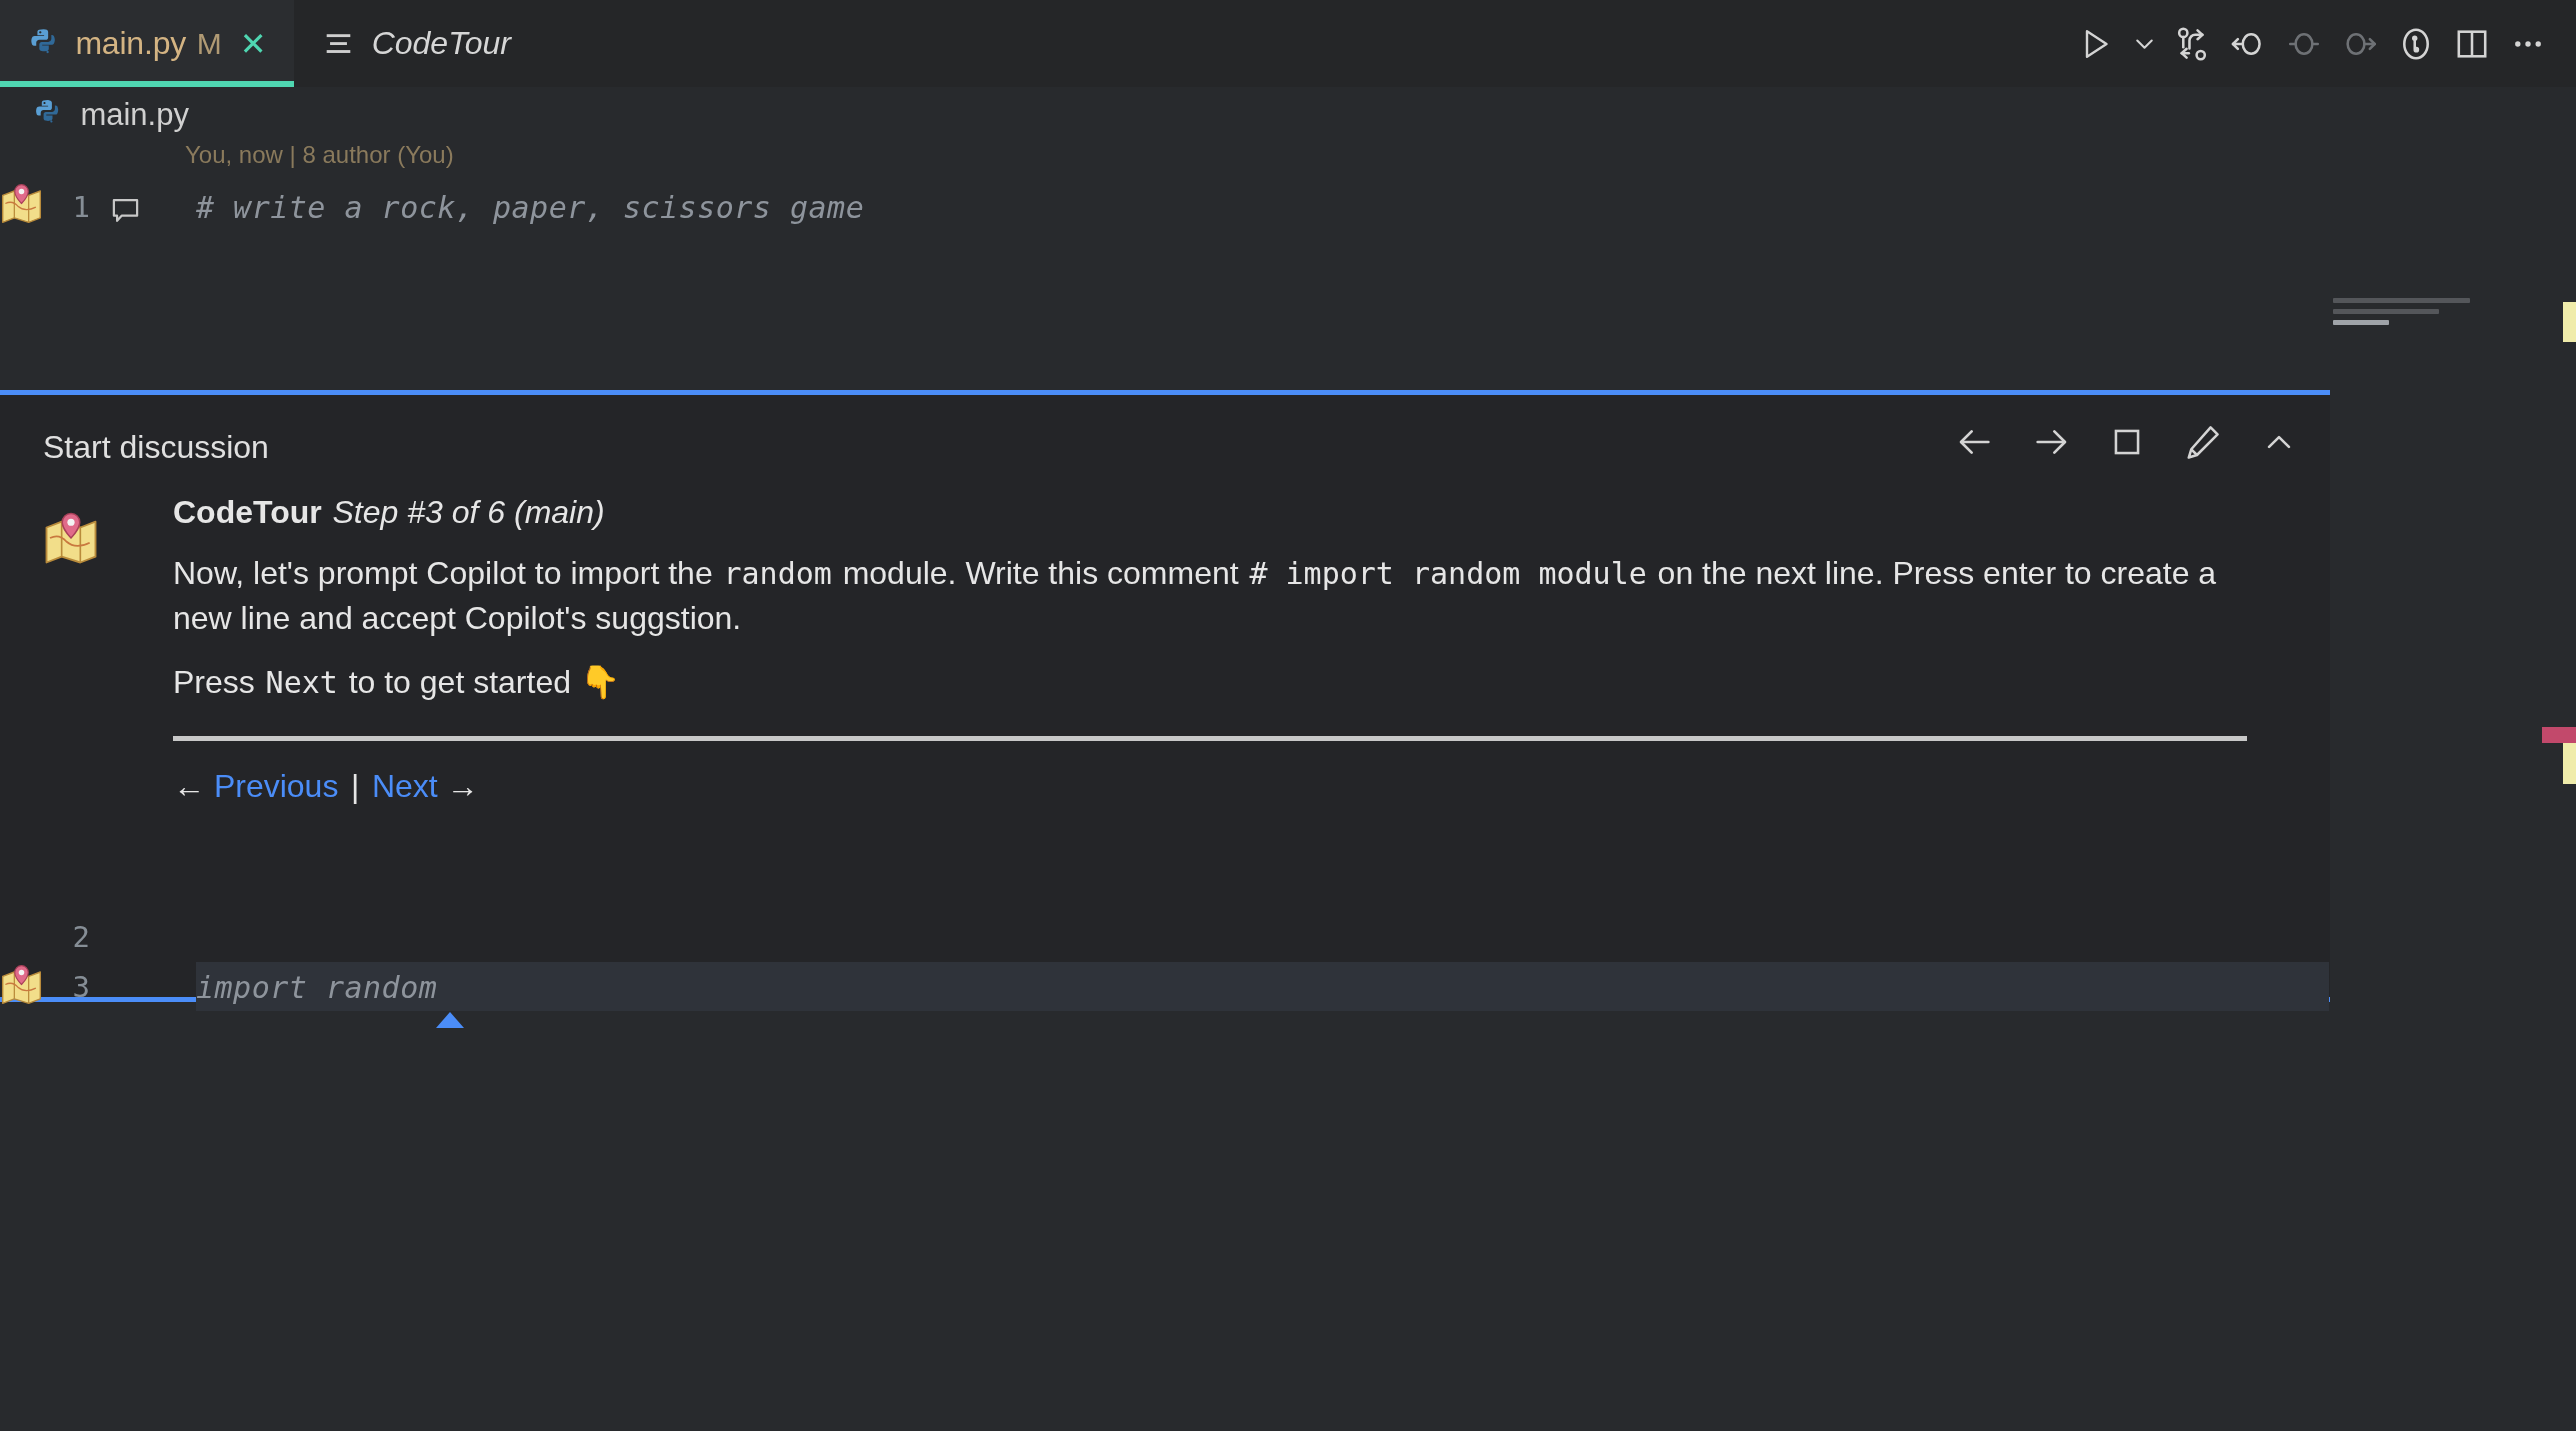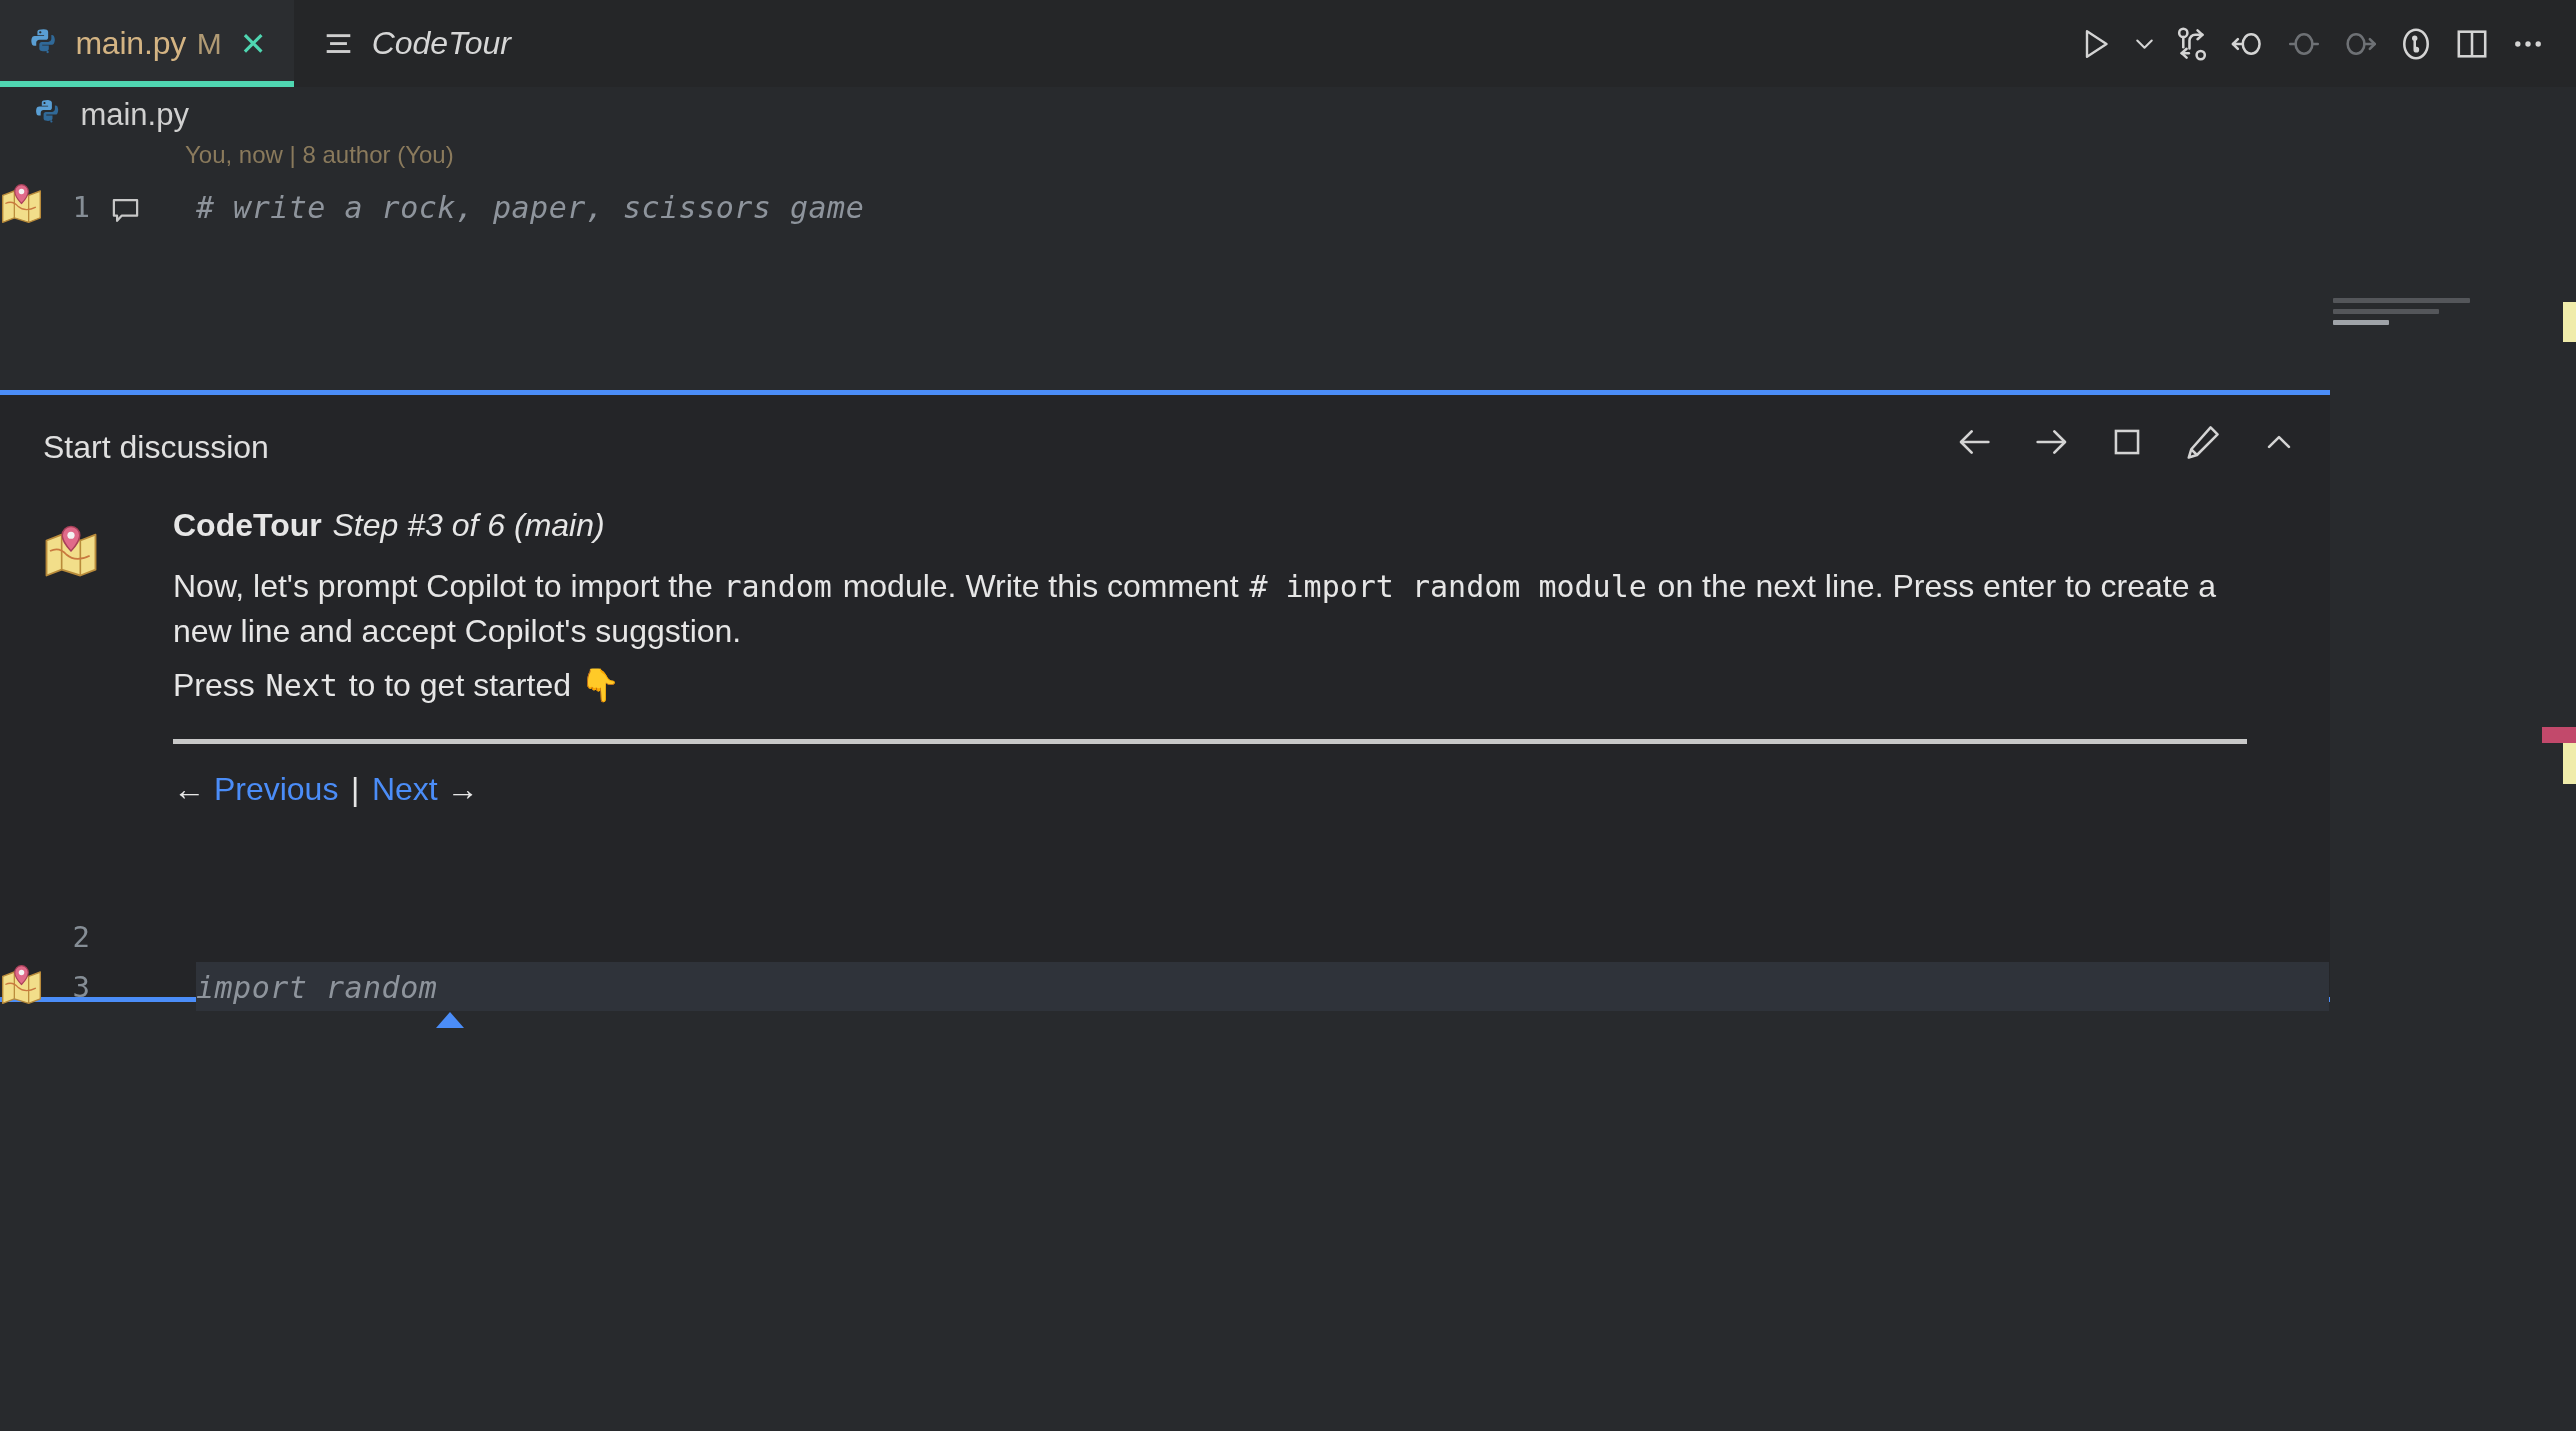--- a/index.html
+++ b/index.html
@@ -125,37 +125,37 @@
     font-size:32px; color:#e0e0e0;
   }
   .ct-actions {
     position:absolute; right:23.4px; top:20px;
     display:flex; align-items:center; gap:20px;
   }
   .ct-act {
     width:56px; height:56px;
     display:flex; align-items:center; justify-content:center; flex:none;
   }
-  .ct-body { position:absolute; left:43px; top:112px; right:36px; }
+  .ct-body { position:absolute; left:43px; top:99px; right:36px; }
   .ct-avatar {
     position:absolute; left:0; top:16px;
     width:56px; height:56px;
   }
   .ct-content { margin-left:130px; }
   .ct-title {
     font-size:32px; color:#e6e6e6; margin-bottom:20px;
     white-space:nowrap;
   }
   .ct-title b { font-weight:bold; }
   .ct-title i { font-style:italic; margin-left:10.8px; font-weight:400; }
   .ct-para {
     font-size:32px; color:#e6e6e6; line-height:1.42;
     max-width:2073px;
   }
-  .ct-para.second { margin-top:8px; }
+  .ct-para.second { margin-top:18px; }
   code.inl {
     font-family:"DejaVu Sans Mono", monospace;
     font-size:30px; color:#e6e6e6;
     padding:0 10.8px;
   }
   .ct-hr {
     margin-top:31px; margin-right:47px;
     height:4.5px; background:#c8c8c8;
   }
   .ct-nav {

